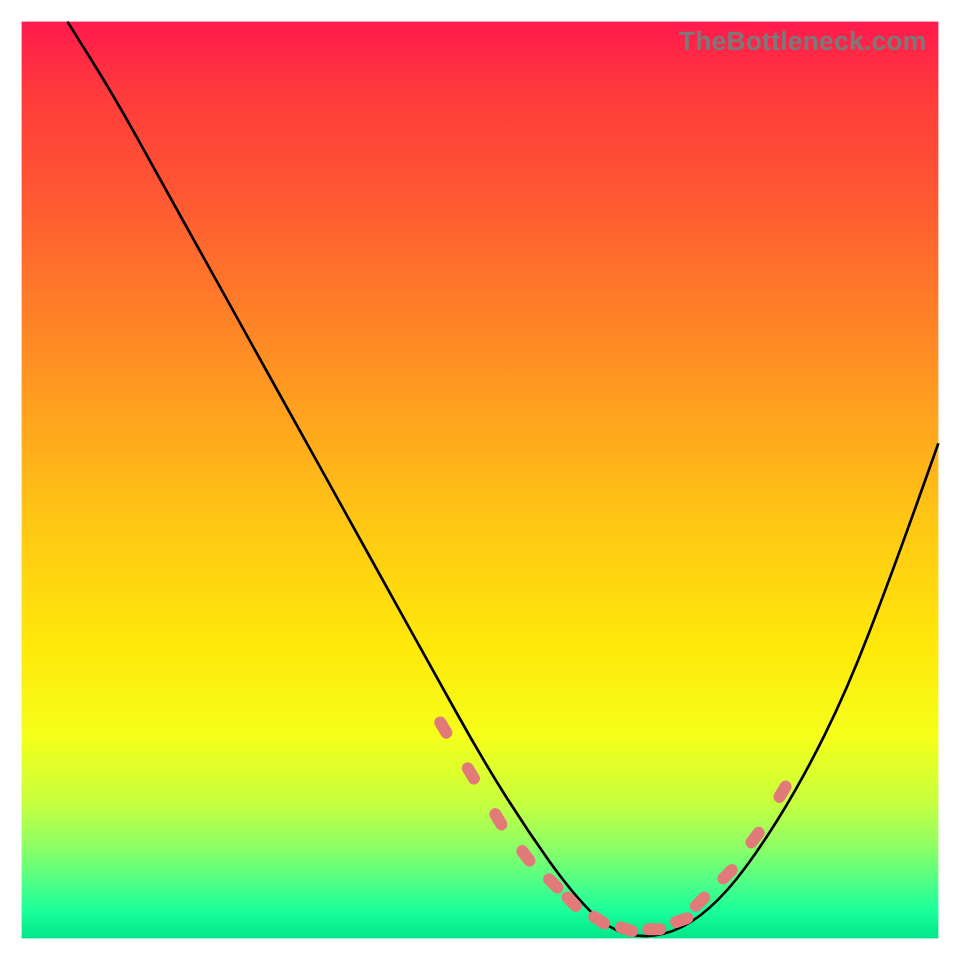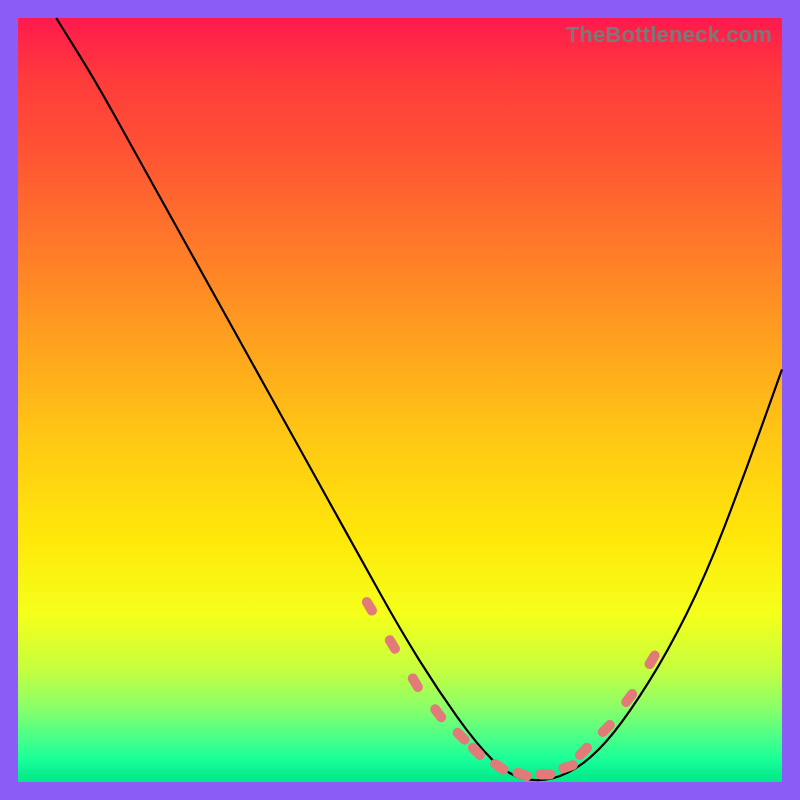--- a/index.html
+++ b/index.html
@@ -1,21 +1,21 @@
 <!DOCTYPE html>
 <html><head>
 <meta charset="utf-8">
 <style>
   * { margin: 0; padding: 0; box-sizing: border-box; }
   html, body { width: 800px; height: 800px; overflow: hidden; background: #000; }
   .frame {
     position: relative;
     width: 800px;
     height: 800px;
-    background: #8b5cf6;
+    background: #ffffff;
   }
   .plot {
     position: absolute;
     left: 18px;
     top: 18px;
     width: 764px;
     height: 764px;
     background: linear-gradient(to bottom,
       #ff1a4d 0%,
       #ff3b3b 8%,

